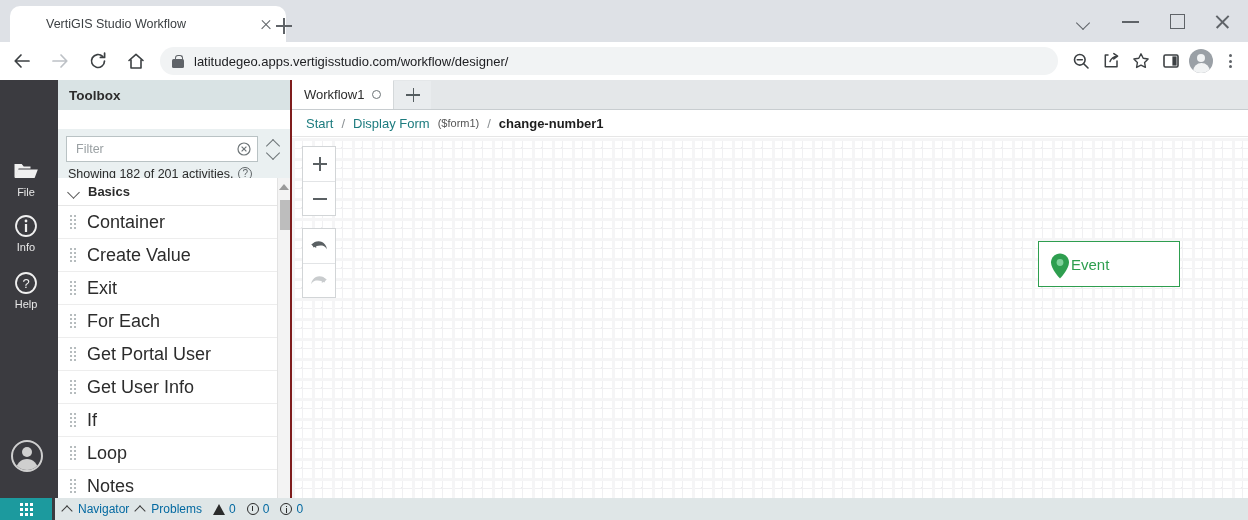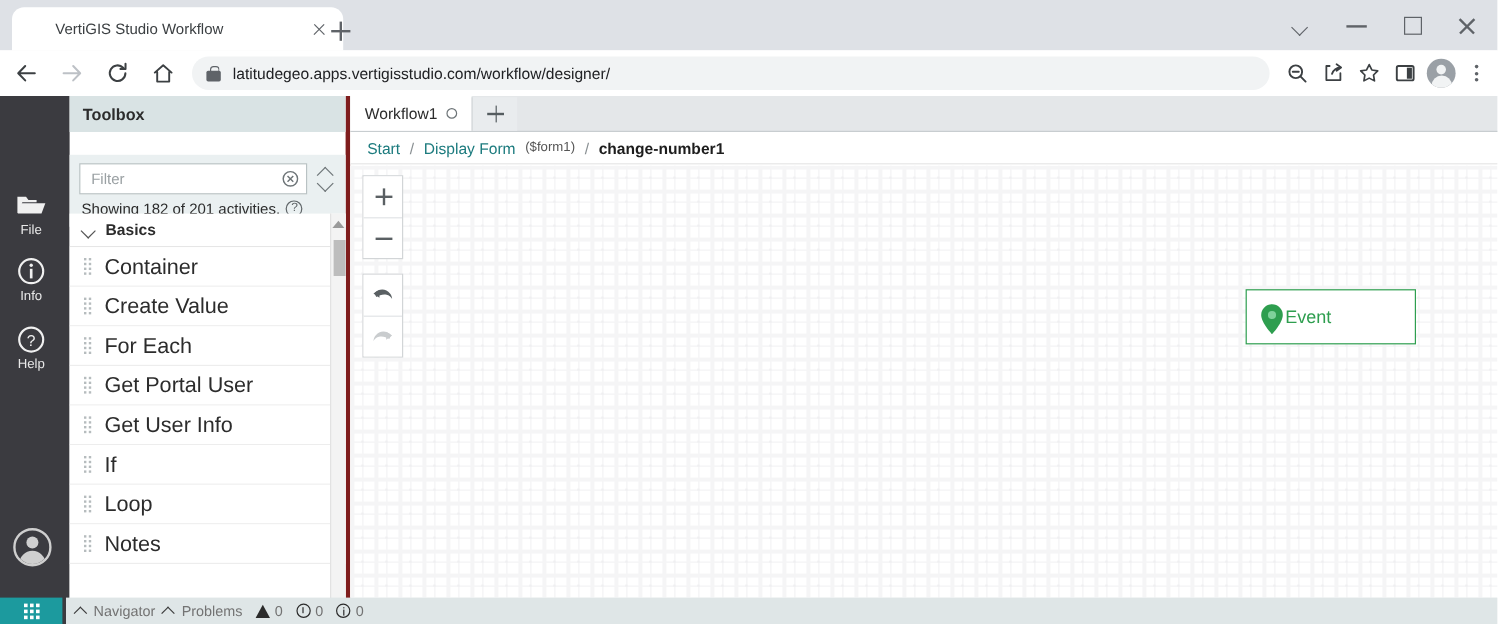--- a/index.html
+++ b/index.html
@@ -179,21 +179,21 @@
   }
   .waffle-grid {
     display: grid; grid-template-columns: repeat(3, 3px);
     grid-template-rows: repeat(3, 3px); gap: 2px;
   }
   .waffle-grid i { background: #fff; display: block; width: 3px; height: 3px; }
 
   
   .toolbox {
     position: absolute; top: 0; left: 58px; width: 234px; height: 440px;
-    background: #fff; border-right: 4px solid #7f1d1d;
+    background: #fff; border-right: 2px solid #7f1d1d;
   }
   .tb-header {
     height: 30px; background: #d9e3e4; display: flex; align-items: center;
     padding-left: 11px; font-size: 13.5px; color: #2c2c2c; font-weight: 600;
   }
   .tb-filterzone { background: #eaf0f1; padding: 7px 8px 6px 8px; margin-top: 19px; }
   .filter-row { display: flex; align-items: center; }
   .filter-input {
     flex: 1; height: 26px; border: 1px solid #b9c2c4; background: #fff;
     display: flex; align-items: center; padding: 0 6px 0 9px; cursor: text;
@@ -332,21 +332,21 @@
     position: absolute; left: 746px; top: 103px; width: 142px; height: 46px;
     border: 1.5px solid #2e9e4f; background: #fff; z-index: 2;
     display: flex; align-items: center; gap: 10px; padding-left: 32px;
     cursor: pointer;
   }
   .event-label { font-size: 15px; color: #2e9e4f; }
 
   .statusbar {
     position: absolute; left: 55px; right: 0; bottom: 0; height: 22px;
     background: #dfe6e7; display: flex; align-items: center;
-    font-size: 12px; color: #737373; padding-left: 8px; gap: 7px;
+    font-size: 12px; color: #0369a1; padding-left: 8px; gap: 7px;
   }
   .sb-item { display: flex; align-items: center; gap: 6px; cursor: pointer; }
   .chev-u { width: 9px; height: 9px; position: relative; flex: 0 0 9px; }
   .chev-u::before {
     content: ""; position: absolute; left: 0; top: 2.5px;
     width: 7px; height: 7px; border-left: 1.5px solid #3c3c3c;
     border-top: 1.5px solid #3c3c3c; transform: rotate(45deg);
   }
   .sb-count { display: flex; align-items: center; gap: 4px; margin-left: 4px; }
   .warn-tri {
@@ -543,20 +543,33 @@
               <i></i>
               <i></i>
               <i></i>
               <i></i>
               <i></i>
               <i></i>
               <i></i>
               <i></i>
             </span>
           <span>Create Value</span>
+        </div>
+        <div class="act-item">
+          <span class="dots">
+              <i></i>
+              <i></i>
+              <i></i>
+              <i></i>
+              <i></i>
+              <i></i>
+              <i></i>
+              <i></i>
+            </span>
+          <span>Exit</span>
         </div>
         <div class="act-item">
           <span class="dots">
               <i></i>
               <i></i>
               <i></i>
               <i></i>
               <i></i>
               <i></i>
               <i></i>

